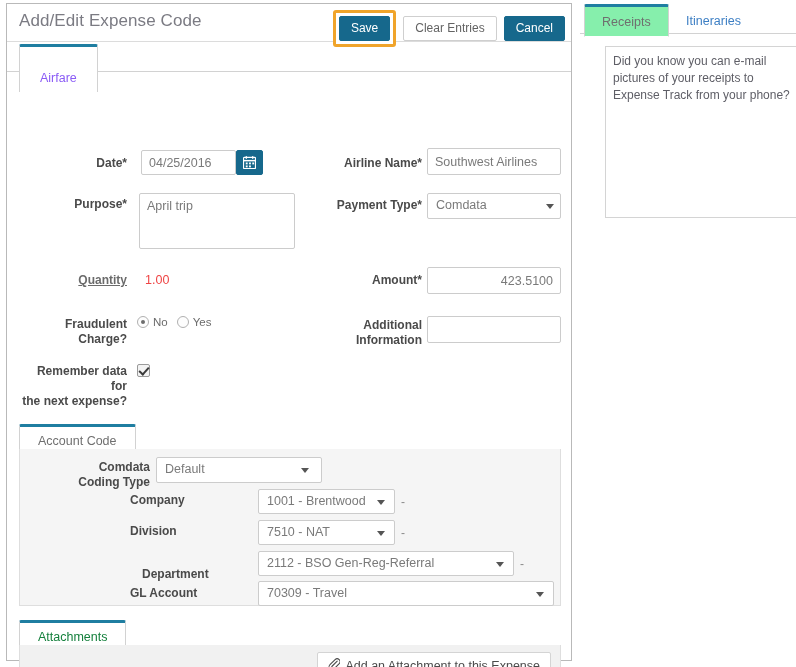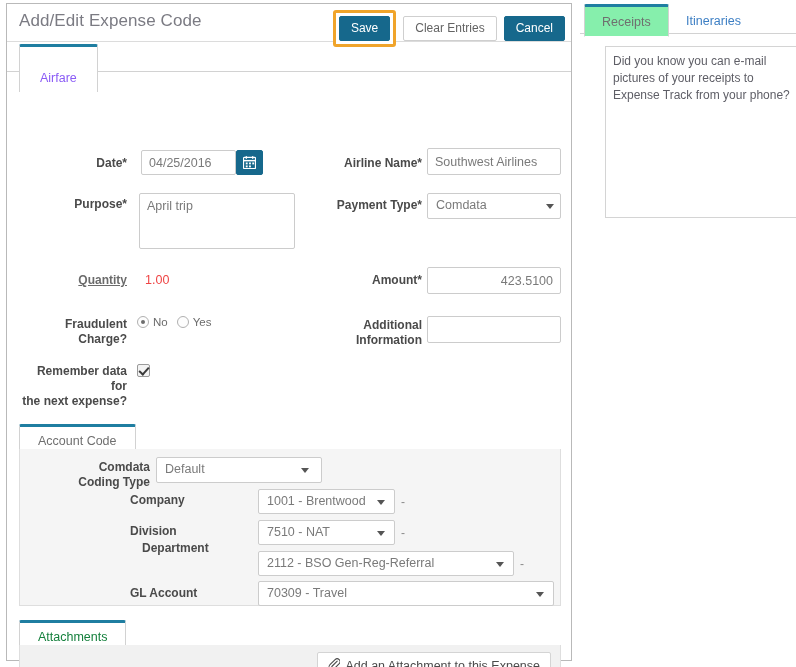--- a/index.html
+++ b/index.html
@@ -422,21 +422,21 @@
         </div>
         <div class="dash" style="left:381px; top:46px;">-</div>
 
         <div class="lbl" style="left:110px; top:75px; width:125px; text-align:left;">Division</div>
         <div class="sel" style="left:238px; top:71px; width:137px; height:25px;">
           <span>7510 - NAT</span>
           <span class="caret" style="right:9px;"></span>
         </div>
         <div class="dash" style="left:381px; top:77px;">-</div>
 
-        <div class="lbl" style="left:110px; top:92px; width:125px; text-align:left;padding-left:12px;">Department</div>
+        <div class="lbl" style="left:110px; top:118px; width:125px; text-align:left;padding-left:12px;">Department</div>
         <div class="sel" style="left:238px; top:102px; width:256px; height:25px;">
           <span>2112 - BSO Gen-Reg-Referral</span>
           <span class="caret" style="right:9px;"></span>
         </div>
         <div class="dash" style="left:500px; top:108px;">-</div>
 
         <div class="lbl" style="left:110px; top:137px; width:125px; text-align:left;">GL Account</div>
         <div class="sel" style="left:238px; top:132px; width:296px; height:25px;">
           <span>70309 - Travel</span>
           <span class="caret" style="right:9px;"></span>

